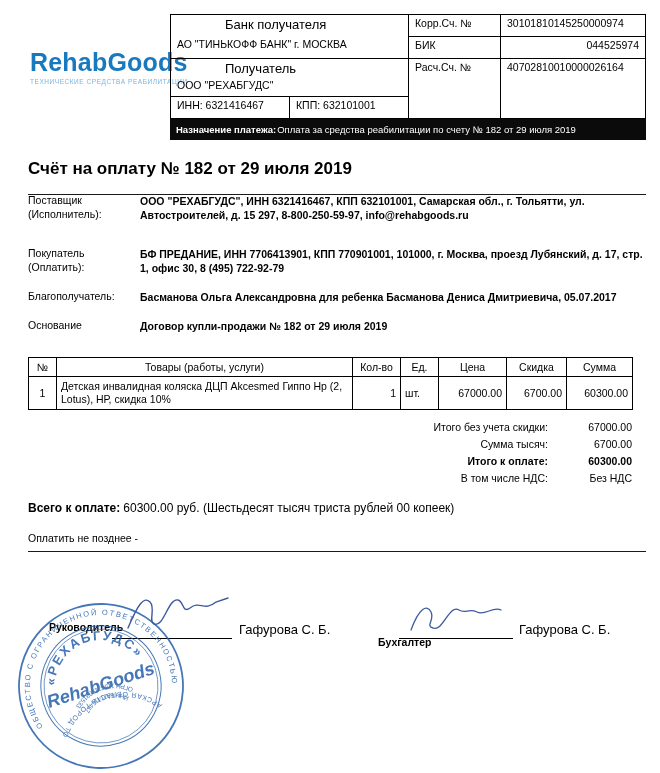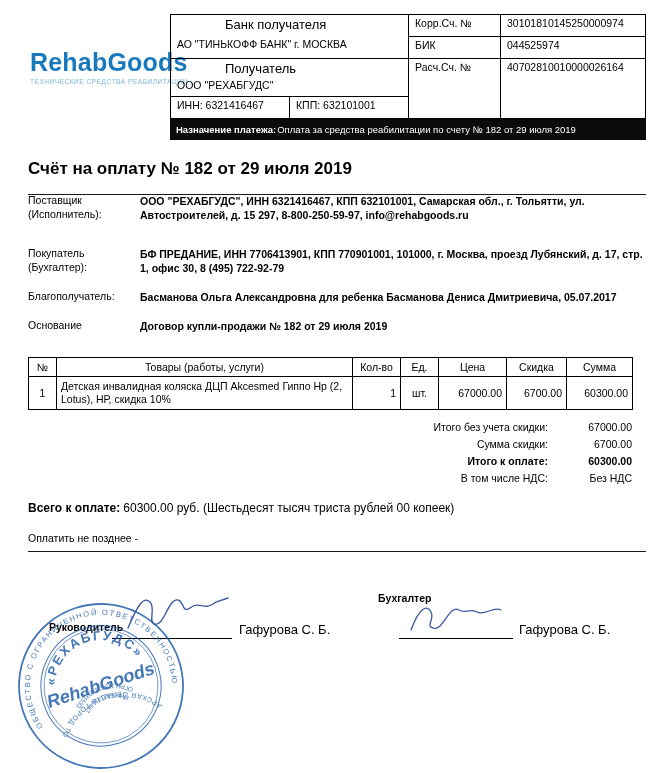--- a/index.html
+++ b/index.html
@@ -11,21 +11,21 @@
   .logo-text { font-size:25px; font-weight:bold; color:#1879bf; letter-spacing:.2px; line-height:1; }
   .logo-sub { font-size:6.5px; color:#7ab5de; letter-spacing:.55px; margin-top:3px; }
 
   
   .bank { position:absolute; left:170px; top:14px; width:476px; display:grid;
           grid-template-columns:119px 119px 92px 144px; grid-template-rows:22px 22px 38px 21px;
           border:1px solid #000; font-size:10.5px; }
   .bank > div { padding:2px 6px; overflow:hidden; }
   .b-r { border-right:1px solid #000; } .b-b { border-bottom:1px solid #000; }
   .c-bank { grid-area:1/1/3/3; } .c-corrl { grid-area:1/3/2/4; } .c-corrv { grid-area:1/4/2/5; }
-  .c-bikl { grid-area:2/3/3/4; } .c-bikv { grid-area:2/4/3/5; }
+  .c-bikl { grid-area:2/3/3/4; } .c-bikv { grid-area:2/4/3/5;text-align:right; }
   .c-payee { grid-area:3/1/4/3; } .c-accl { grid-area:3/3/5/4; } .c-accv { grid-area:3/4/5/5; }
   .c-inn { grid-area:4/1/5/2; } .c-kpp { grid-area:4/2/5/3; }
   .mini { font-size:13px;padding-left:48px; }
   .c-bank .name { margin-top:6px; } .c-payee .name { margin-top:3px; }
 
   .purpose { position:absolute; left:170px; top:119px; width:476px; height:21px; background:#0b0b0b;
              color:#fff; font-size:9.5px; line-height:21px; padding-left:6px; white-space:nowrap; }
   .purpose b { margin-right:1px; }
 
   .title { position:absolute; left:28px; top:159px; font-size:17px; font-weight:bold; }
@@ -34,38 +34,38 @@
 
   .party { position:absolute; left:28px; width:618px; display:flex; font-size:10.5px; }
   .party .lbl { width:112px; flex:none; line-height:1.3; }
   .party .val { flex:1; font-weight:bold; line-height:1.35; }
   .p1 { top:194px; } .p2 { top:247px; } .p3 { top:290px; } .p4 { top:319px; }
 
   table.items { position:absolute; left:28px; top:357px; border-collapse:collapse; table-layout:fixed; width:604px; }
   .items th, .items td { border:1px solid #000; font-size:10.5px; font-weight:normal; padding:3px 4px; }
   .items th { text-align:center; height:18px; }
   .items td { vertical-align:middle; line-height:1.25; }
-  .num { text-align:center; } .qty { text-align:right; padding-right:8px; } .unit { text-align:center; }
+  .num { text-align:center; } .qty { text-align:right; padding-right:8px; } .unit { text-align:left; }
   .money { text-align:right; padding-right:5px; }
 
   .totals { position:absolute; left:28px; top:421px; width:604px; font-size:10.5px; }
   .trow { display:flex; justify-content:flex-end; margin-bottom:5px; }
   .trow .tv { width:84px; text-align:right; }
   .trow.bold { font-weight:bold; }
 
   .summary { position:absolute; left:28px; top:501px; font-size:12px; }
   .summary b { margin-right:3px; }
   .due { position:absolute; left:28px; top:532px; font-size:10.5px; }
 
   .sig-label { position:absolute; font-size:10.5px; font-weight:bold; }
   .sig-name { position:absolute; font-size:13px; }
   .sig-line { position:absolute; height:1px; background:#000; }
   .dir-label { left:28px; top:621px;padding-left:21px; } .dir-line { left:112px; top:638px; width:120px; }
   .dir-name { left:239px; top:622px; }
-  .acc-label { left:330px; top:592px;padding-left:48px; } .acc-line { left:399px; top:638px; width:114px; }
+  .acc-label { left:330px; top:636px;padding-left:48px; } .acc-line { left:399px; top:638px; width:114px; }
   .acc-name { left:519px; top:622px; }
 
   .sig-svg { position:absolute; }
   .sig-dir { left:124px; top:588px; } .sig-acc { left:407px; top:596px; }
 
   .stamp { position:absolute; left:16px; top:601px; opacity:.87; }
 </style>
 </head>
 <body>
 
@@ -105,21 +105,21 @@
   <div class="party p1">
     <div class="lbl">
       <div>Поставщик</div>
       <div>(Исполнитель):</div>
     </div>
     <div class="val">ООО "РЕХАБГУДС", ИНН 6321416467, КПП 632101001, Самарская обл., г. Тольятти, ул. Автостроителей, д. 15 297, 8-800-250-59-97, info@rehabgoods.ru</div>
   </div>
   <div class="party p2">
     <div class="lbl">
       <div>Покупатель</div>
-      <div>(Бухгалтер):</div>
+      <div>(Оплатить):</div>
     </div>
     <div class="val">БФ ПРЕДАНИЕ, ИНН 7706413901, КПП 770901001, 101000, г. Москва, проезд Лубянский, д. 17, стр. 1, офис 30, 8 (495) 722-92-79</div>
   </div>
   <div class="party p3">
     <div class="lbl">Благополучатель:</div>
     <div class="val">Басманова Ольга Александровна для ребенка Басманова Дениса Дмитриевича, 05.07.2017</div>
   </div>
   <div class="party p4">
     <div class="lbl">Основание</div>
     <div class="val">Договор купли-продажи № 182 от 29 июля 2019</div>
@@ -156,21 +156,21 @@
     </tr>
   </tbody>
     </table>
 
   <div class="totals">
     <div class="trow">
       <div class="tl">Итого без учета скидки:</div>
       <div class="tv">67000.00</div>
     </div>
     <div class="trow">
-      <div class="tl">Сумма скидки:</div>
+      <div class="tl">Сумма тысяч:</div>
       <div class="tv">6700.00</div>
     </div>
     <div class="trow bold">
       <div class="tl">Итого к оплате:</div>
       <div class="tv">60300.00</div>
     </div>
     <div class="trow">
       <div class="tl">В том числе НДС:</div>
       <div class="tv">Без НДС</div>
     </div>

